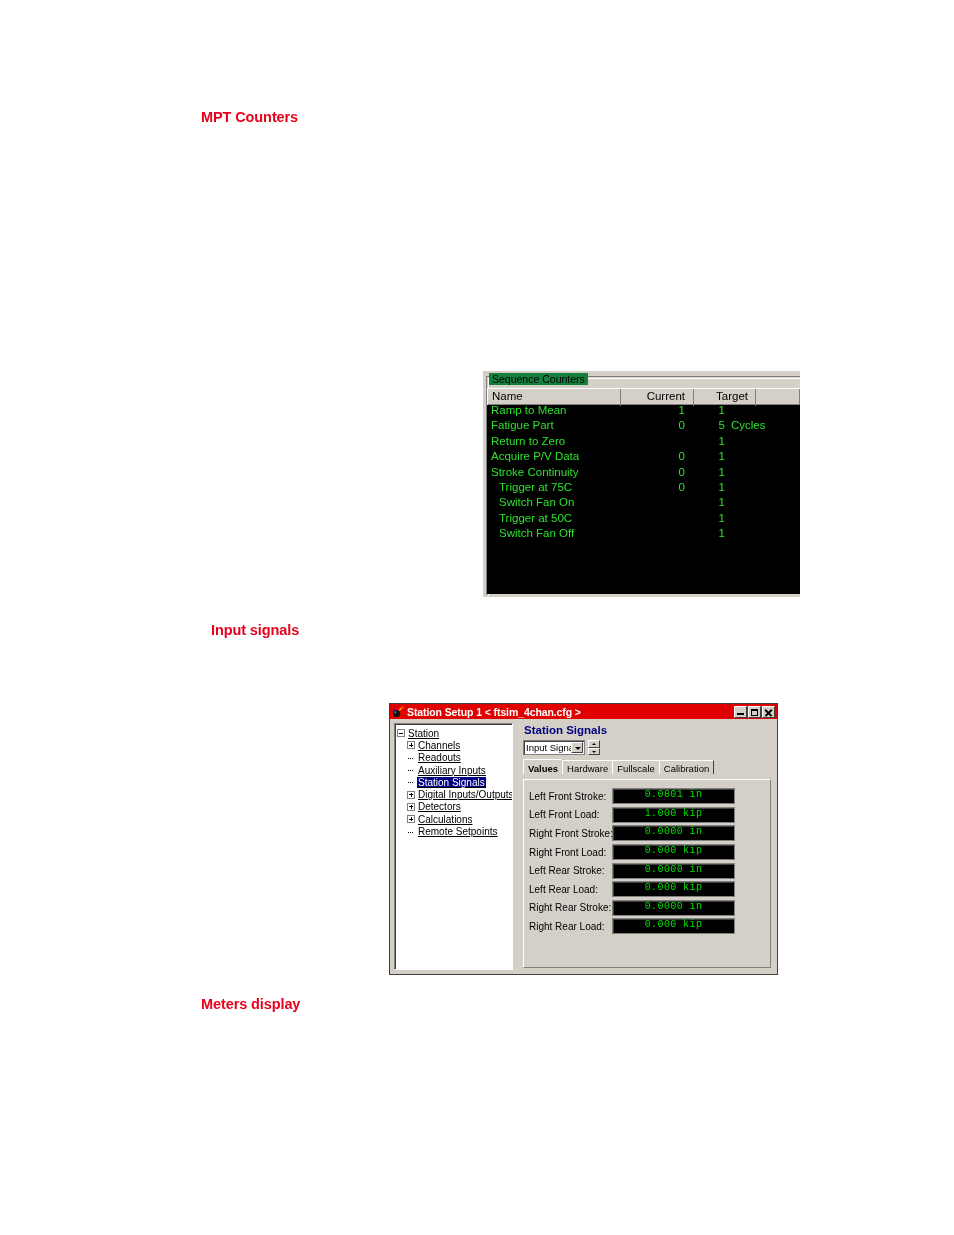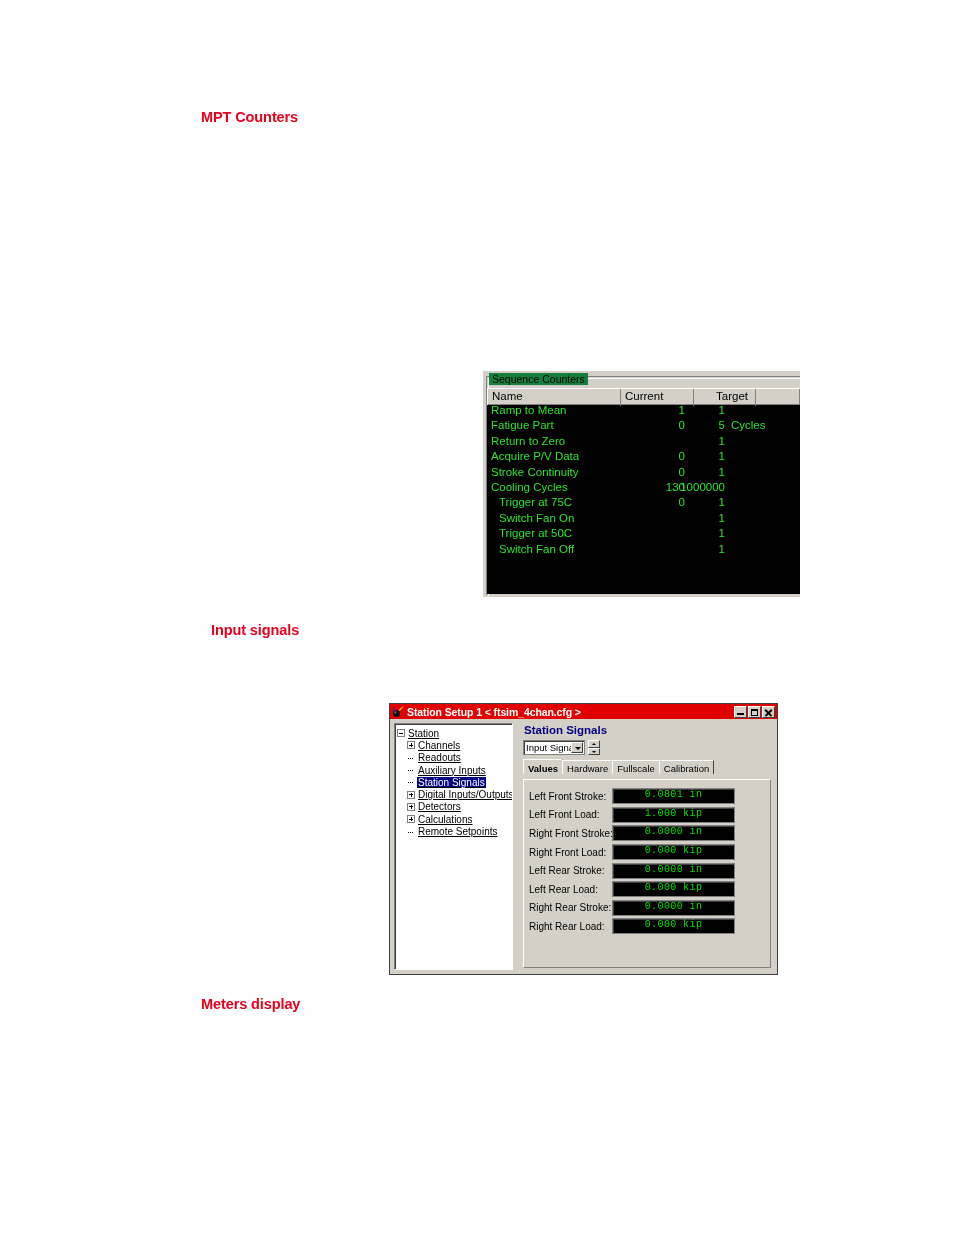--- a/index.html
+++ b/index.html
@@ -88,21 +88,21 @@
     box-shadow: inset -1px -1px 0 #ffffff00;
     font-size: 11.5px;
     color: #000;
     line-height: 15px;
     padding: 0 4px;
     box-sizing: border-box;
     white-space: nowrap;
     position: relative;
   }
   .hcell.name   { width: 133px; text-align: left; }
-  .hcell.current{ width: 73px;  padding-right: 8px; }
+  .hcell.current{ width: 73px;  text-align: right; padding-right: 8px; }
   .hcell.target { width: 62px;  text-align: right; padding-right: 7px; }
   .hcell.extra  { flex: 1; }
 
   #counters-grid {
     position: absolute;
     left: 487px;
     top: 404px;
     width: 313px;
     height: 190px;
     background: #000000;
@@ -470,26 +470,20 @@
     <div class="crow">
       <span class="cname">Acquire P/V Data</span>
       <span class="ccur">0</span>
       <span class="ctar">1</span>
       <span class="cunit"></span>
     </div>
     <div class="crow">
       <span class="cname">Stroke Continuity</span>
       <span class="ccur">0</span>
       <span class="ctar">1</span>
-      <span class="cunit"></span>
-    </div>
-    <div class="crow">
-      <span class="cname">Cooling Cycles</span>
-      <span class="ccur">130</span>
-      <span class="ctar">1000000</span>
       <span class="cunit"></span>
     </div>
     <div class="crow indent">
       <span class="cname">Trigger at 75C</span>
       <span class="ccur">0</span>
       <span class="ctar">1</span>
       <span class="cunit"></span>
     </div>
     <div class="crow indent">
       <span class="cname">Switch Fan On</span>

